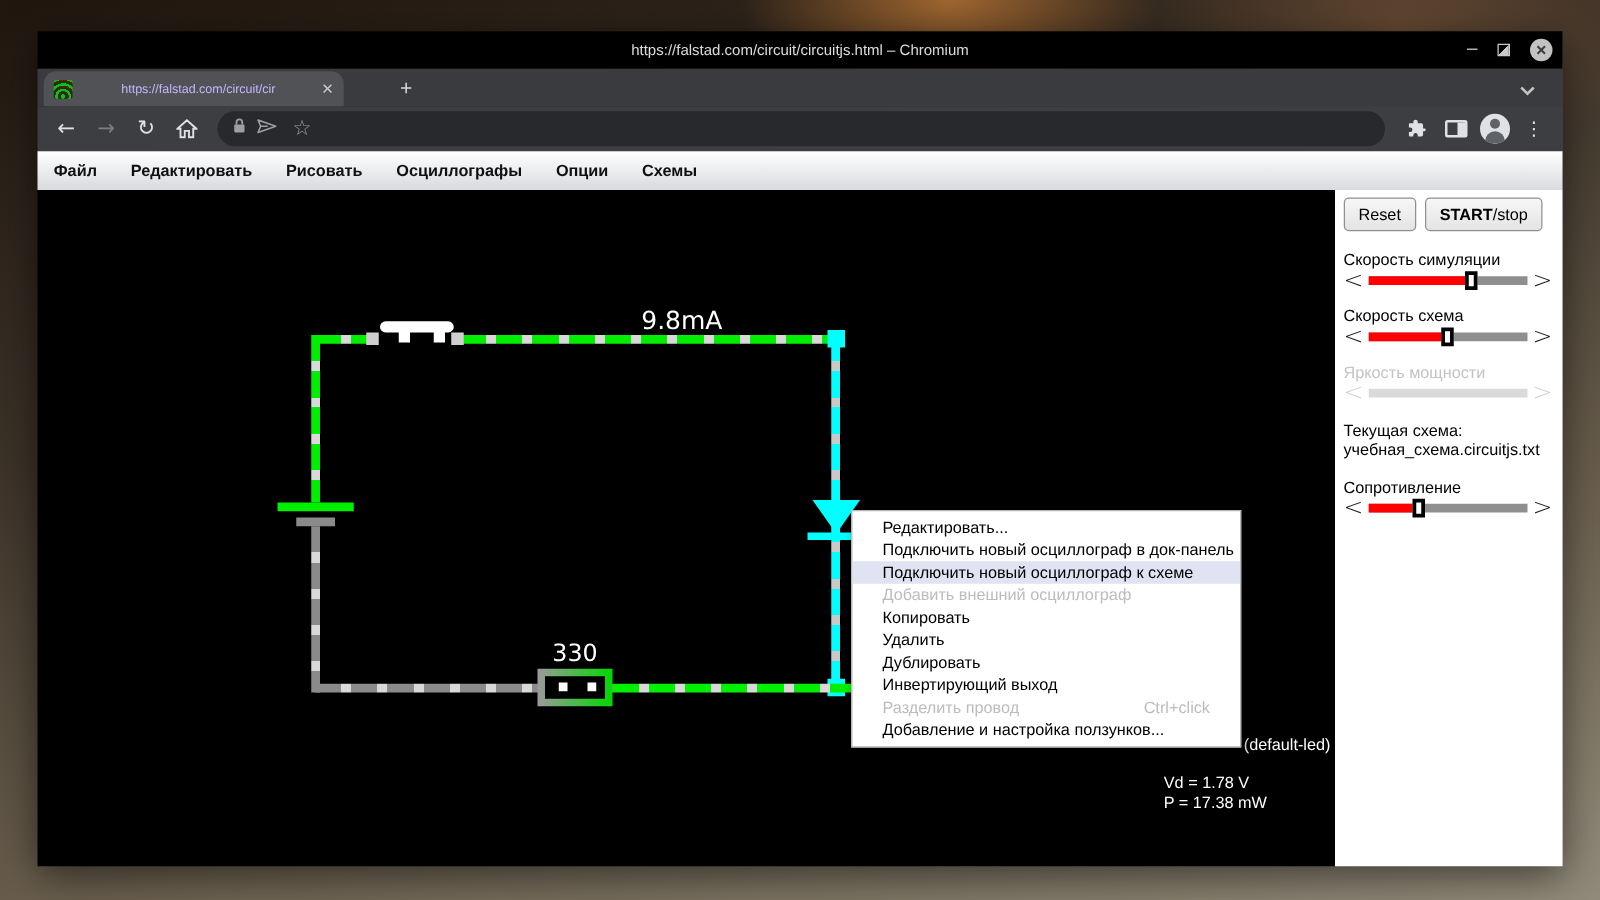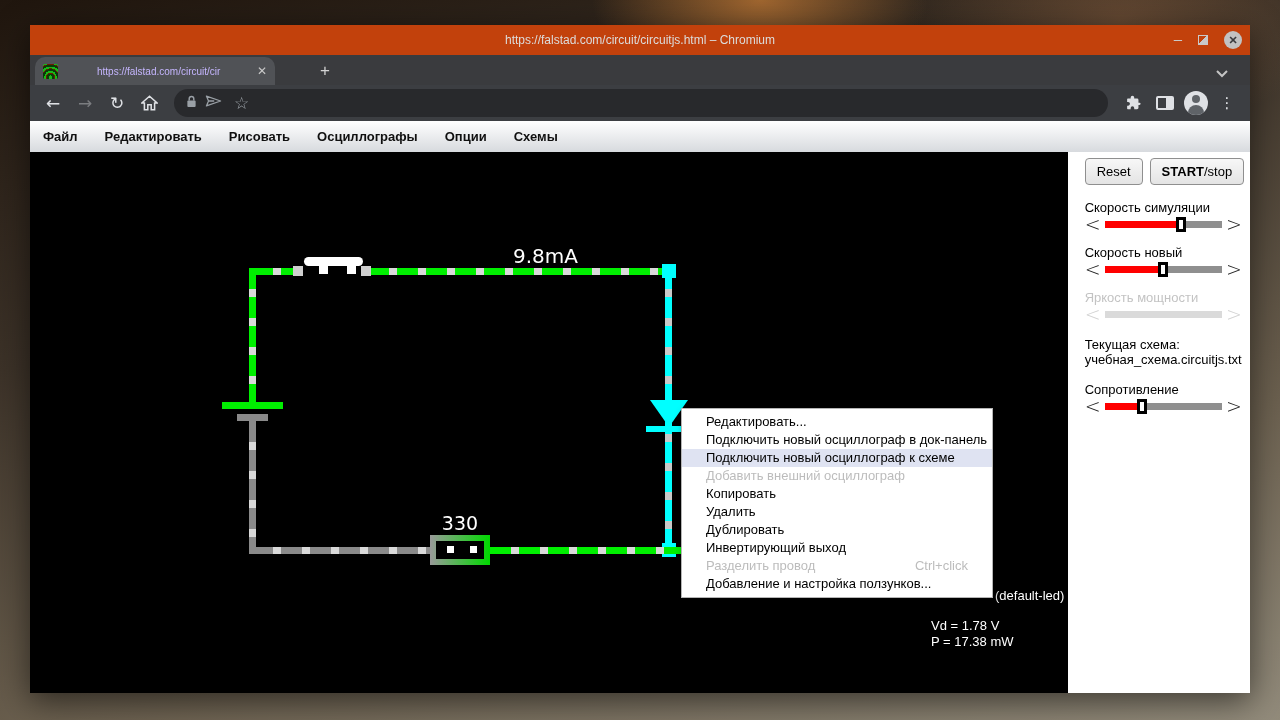--- a/index.html
+++ b/index.html
@@ -6,21 +6,21 @@
   html,body { width:1280px; height:720px; overflow:hidden; font-family:"Liberation Sans", sans-serif; }
   body {
     background:
       radial-gradient(240px 130px at 760px 0px, rgba(235,145,60,.6), transparent 70%),
       radial-gradient(300px 160px at 1120px 20px, rgba(180,120,75,.35), transparent 70%),
       linear-gradient(165deg, #20160e 0%, #3c3228 35%, #6b604f 70%, #928b7b 100%);
   }
   .window { position:absolute; left:30px; top:25px; width:1220px; height:668px; box-shadow:0 8px 30px rgba(0,0,0,.55); }
 
   
-  .titlebar { position:relative; height:30px; background:#c2410c; display:flex; align-items:center; justify-content:center; }
+  .titlebar { position:relative; height:30px; background:#000000; display:flex; align-items:center; justify-content:center; }
   .titlebar .title { color:#dcdcdc; font-size:12px; }
   .win-controls { position:absolute; right:8px; top:0; height:30px; display:flex; align-items:center; gap:16px; }
   .wc-min { color:#c9c9c9; font-size:15px; line-height:1; margin-top:-4px; }
   .wc-restore { width:10px; height:10px; border:1.5px solid #c9c9c9; background:linear-gradient(135deg, transparent 49%, #c9c9c9 50%); }
   .wc-close { width:18px; height:18px; border-radius:50%; background:#c2c2c2; color:#3a3b3e; font-size:11px; font-weight:bold; display:flex; align-items:center; justify-content:center; }
 
   
   .tabstrip { position:relative; height:30px; background:#3a3b3e; }
   .tab { position:absolute; left:5px; bottom:0; width:240px; height:28px; background:#505256; border-radius:10px 10px 0 0; display:flex; align-items:center; padding:0 8px; gap:7px; }
   .favicon { width:15px; height:15px; border-radius:2px; flex:none;
@@ -45,21 +45,21 @@
   .panel-icon::after { content:""; position:absolute; right:0; top:0; width:6px; height:10px; background:#dfe1e5; }
   .dots { color:#dfe1e5; font-size:15px; letter-spacing:0; }
 
   
   .menubar { height:31px; background:linear-gradient(#ffffff, #d7dade); display:flex; align-items:center; padding-left:13px; gap:27px; }
   .menubar .mitem { font-size:13px; font-weight:bold; color:#101010; }
 
   
   .content { display:flex; height:541px; }
   .canvas { position:relative; width:1055px; height:541px; background:#000; overflow:hidden; }
-  .sidebar { width:185px; height:541px; background:#ffffff; padding:6px 8px 0 17px; overflow:hidden; }
+  .sidebar { width:185px; height:541px; background:#ffffff; padding:6px 8px 0 7px; overflow:hidden; }
 
   
   .wire { position:absolute; }
   .wire-h { height:7px; }
   .wire-v { width:7px; }
   .w-green-h { background:repeating-linear-gradient(90deg, #00ef00 0 21px, #d9d9d9 21px 29px); }
   .w-green-v { background:repeating-linear-gradient(180deg, #00ef00 0 21px, #d9d9d9 21px 29px); }
   .w-gray-h  { background:repeating-linear-gradient(90deg, #8a8a8a 0 21px, #d9d9d9 21px 29px); }
   .w-gray-v  { background:repeating-linear-gradient(180deg, #8a8a8a 0 21px, #d9d9d9 21px 29px); }
   .w-cyan-v  { background:repeating-linear-gradient(180deg, #00ffff 0 21px, #c9c9c9 21px 29px); }
@@ -255,21 +255,21 @@
           <span class="sl-arrow">&lt;</span>
           <span class="sl-track">
               <span class="sl-fill" style="width: 65%;"></span>
               <span class="sl-thumb" style="left: calc(65% - 5px);"></span>
             </span>
           <span class="sl-arrow">&gt;</span>
         </div>
       </div>
 
       <div class="slider-group">
-        <div class="sl-label">Скорость новый</div>
+        <div class="sl-label">Скорость схема</div>
         <div class="sl-row">
           <span class="sl-arrow">&lt;</span>
           <span class="sl-track">
               <span class="sl-fill" style="width: 50%;"></span>
               <span class="sl-thumb" style="left: calc(50% - 5px);"></span>
             </span>
           <span class="sl-arrow">&gt;</span>
         </div>
       </div>
 

